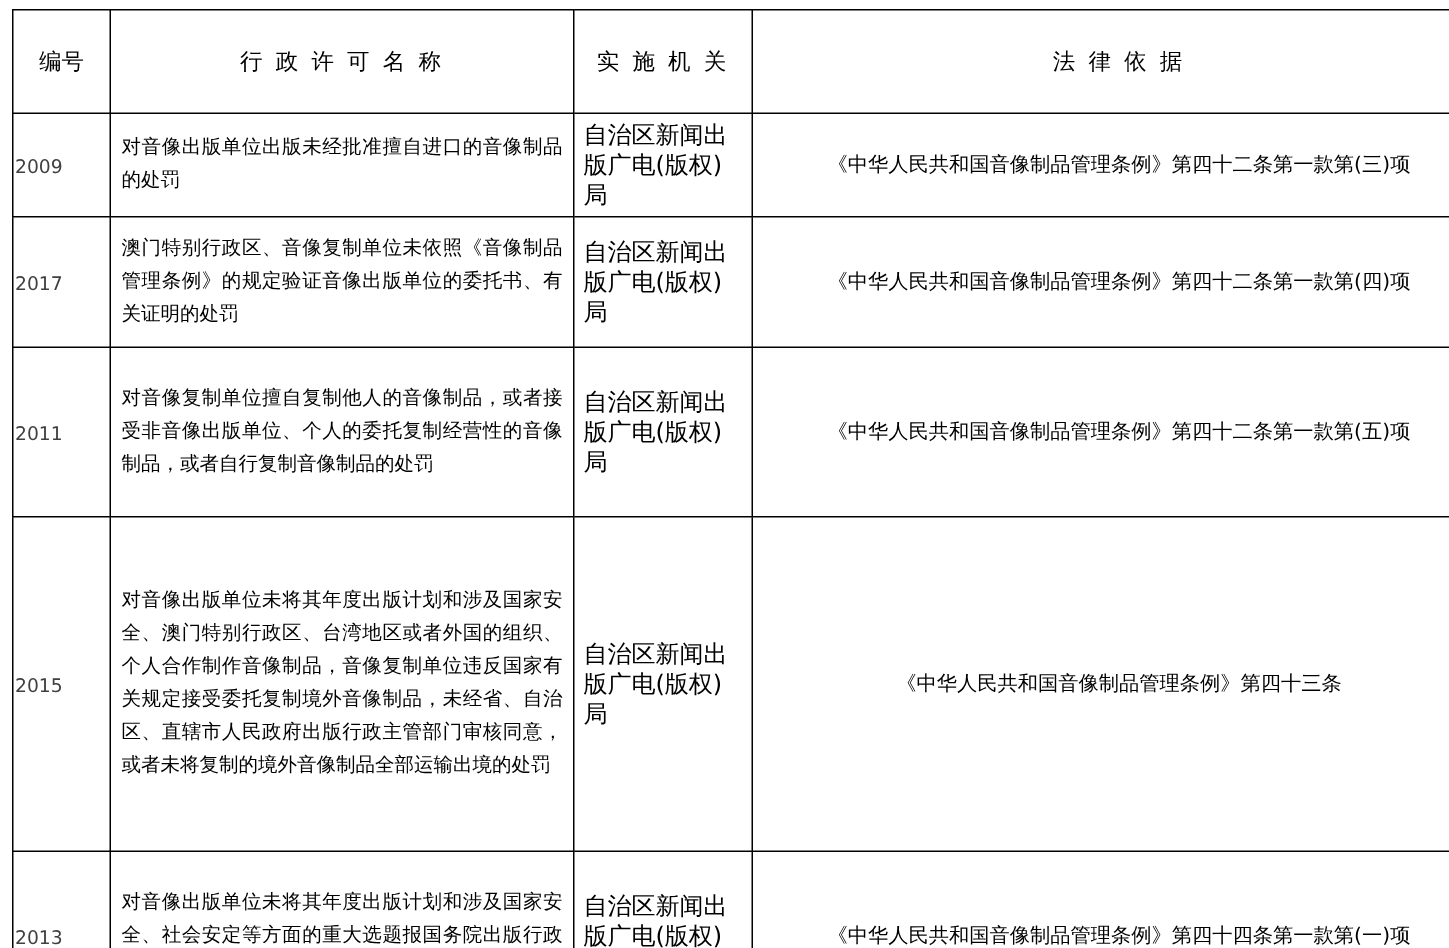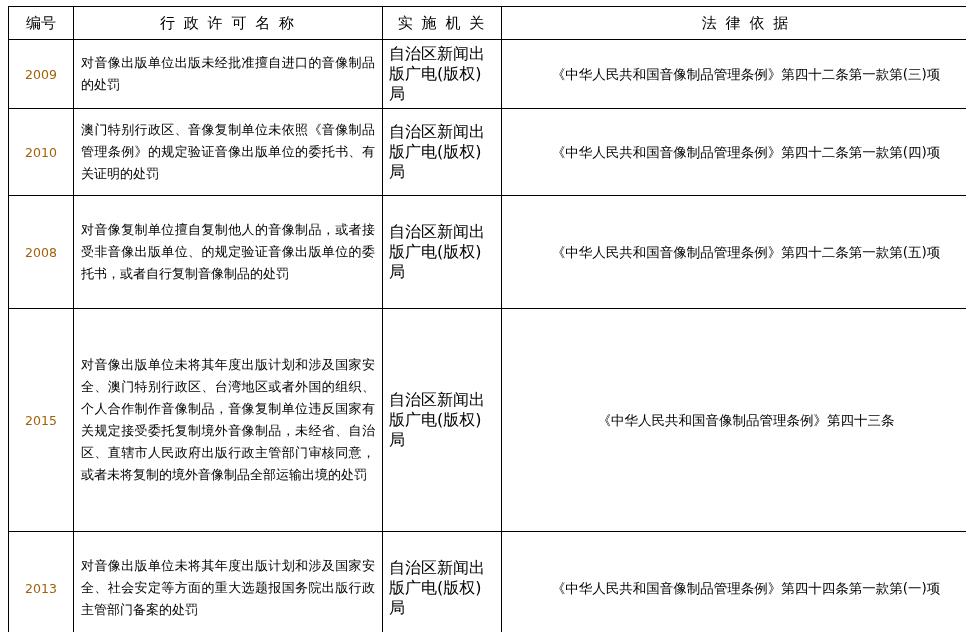--- a/index.html
+++ b/index.html
@@ -30,31 +30,31 @@
   table.permit-table td {
     border: 1px solid #000;
     vertical-align: middle;
     font-weight: normal;
   }
   thead th {
     height: 28px;
     text-align: center;
     font-size: 15px;
     letter-spacing: 2px;
-    padding: 2px 4px;
+    padding: 20px 4px;
   }
   th.col-id   { width: 56px; letter-spacing: 0; }
   th.col-name { width: 300px; }
   th.col-org  { width: 110px; }
   th.col-law  { width: 480px; }
 
   td.cell-id {
-    text-align: center;
+    text-align: left;
     font-size: 12.5px;
-    color: #a16207;
+    color: #404040;
     font-family: "DejaVu Sans", "Liberation Sans", sans-serif;
   }
   td.cell-name {
     font-size: 13px;
     line-height: 22px;
     padding: 6px 7px;
     text-align: justify;
     text-justify: inter-ideograph;
   }
   td.cell-org {
@@ -89,28 +89,28 @@
       </tr>
     </thead>
     <tbody>
       <tr class="row-2009">
         <td class="cell-id">2009</td>
         <td class="cell-name">对音像出版单位出版未经批准擅自进口的音像制品的处罚</td>
         <td class="cell-org">自治区新闻出版广电(版权)局</td>
         <td class="cell-law">《中华人民共和国音像制品管理条例》第四十二条第一款第(三)项</td>
       </tr>
       <tr class="row-2010">
-        <td class="cell-id">2010</td>
+        <td class="cell-id">2017</td>
         <td class="cell-name">澳门特别行政区、音像复制单位未依照《音像制品管理条例》的规定验证音像出版单位的委托书、有关证明的处罚</td>
         <td class="cell-org">自治区新闻出版广电(版权)局</td>
         <td class="cell-law">《中华人民共和国音像制品管理条例》第四十二条第一款第(四)项</td>
       </tr>
       <tr class="row-2011">
-        <td class="cell-id">2008</td>
-        <td class="cell-name">对音像复制单位擅自复制他人的音像制品，或者接受非音像出版单位、的规定验证音像出版单位的委托书，或者自行复制音像制品的处罚</td>
+        <td class="cell-id">2011</td>
+        <td class="cell-name">对音像复制单位擅自复制他人的音像制品，或者接受非音像出版单位、个人的委托复制经营性的音像制品，或者自行复制音像制品的处罚</td>
         <td class="cell-org">自治区新闻出版广电(版权)局</td>
         <td class="cell-law">《中华人民共和国音像制品管理条例》第四十二条第一款第(五)项</td>
       </tr>
       <tr class="row-2012">
         <td class="cell-id">2015</td>
         <td class="cell-name">对音像出版单位未将其年度出版计划和涉及国家安全、澳门特别行政区、台湾地区或者外国的组织、个人合作制作音像制品，音像复制单位违反国家有关规定接受委托复制境外音像制品，未经省、自治区、直辖市人民政府出版行政主管部门审核同意，或者未将复制的境外音像制品全部运输出境的处罚</td>
         <td class="cell-org">自治区新闻出版广电(版权)局</td>
         <td class="cell-law">《中华人民共和国音像制品管理条例》第四十三条</td>
       </tr>
       <tr class="row-2013">

